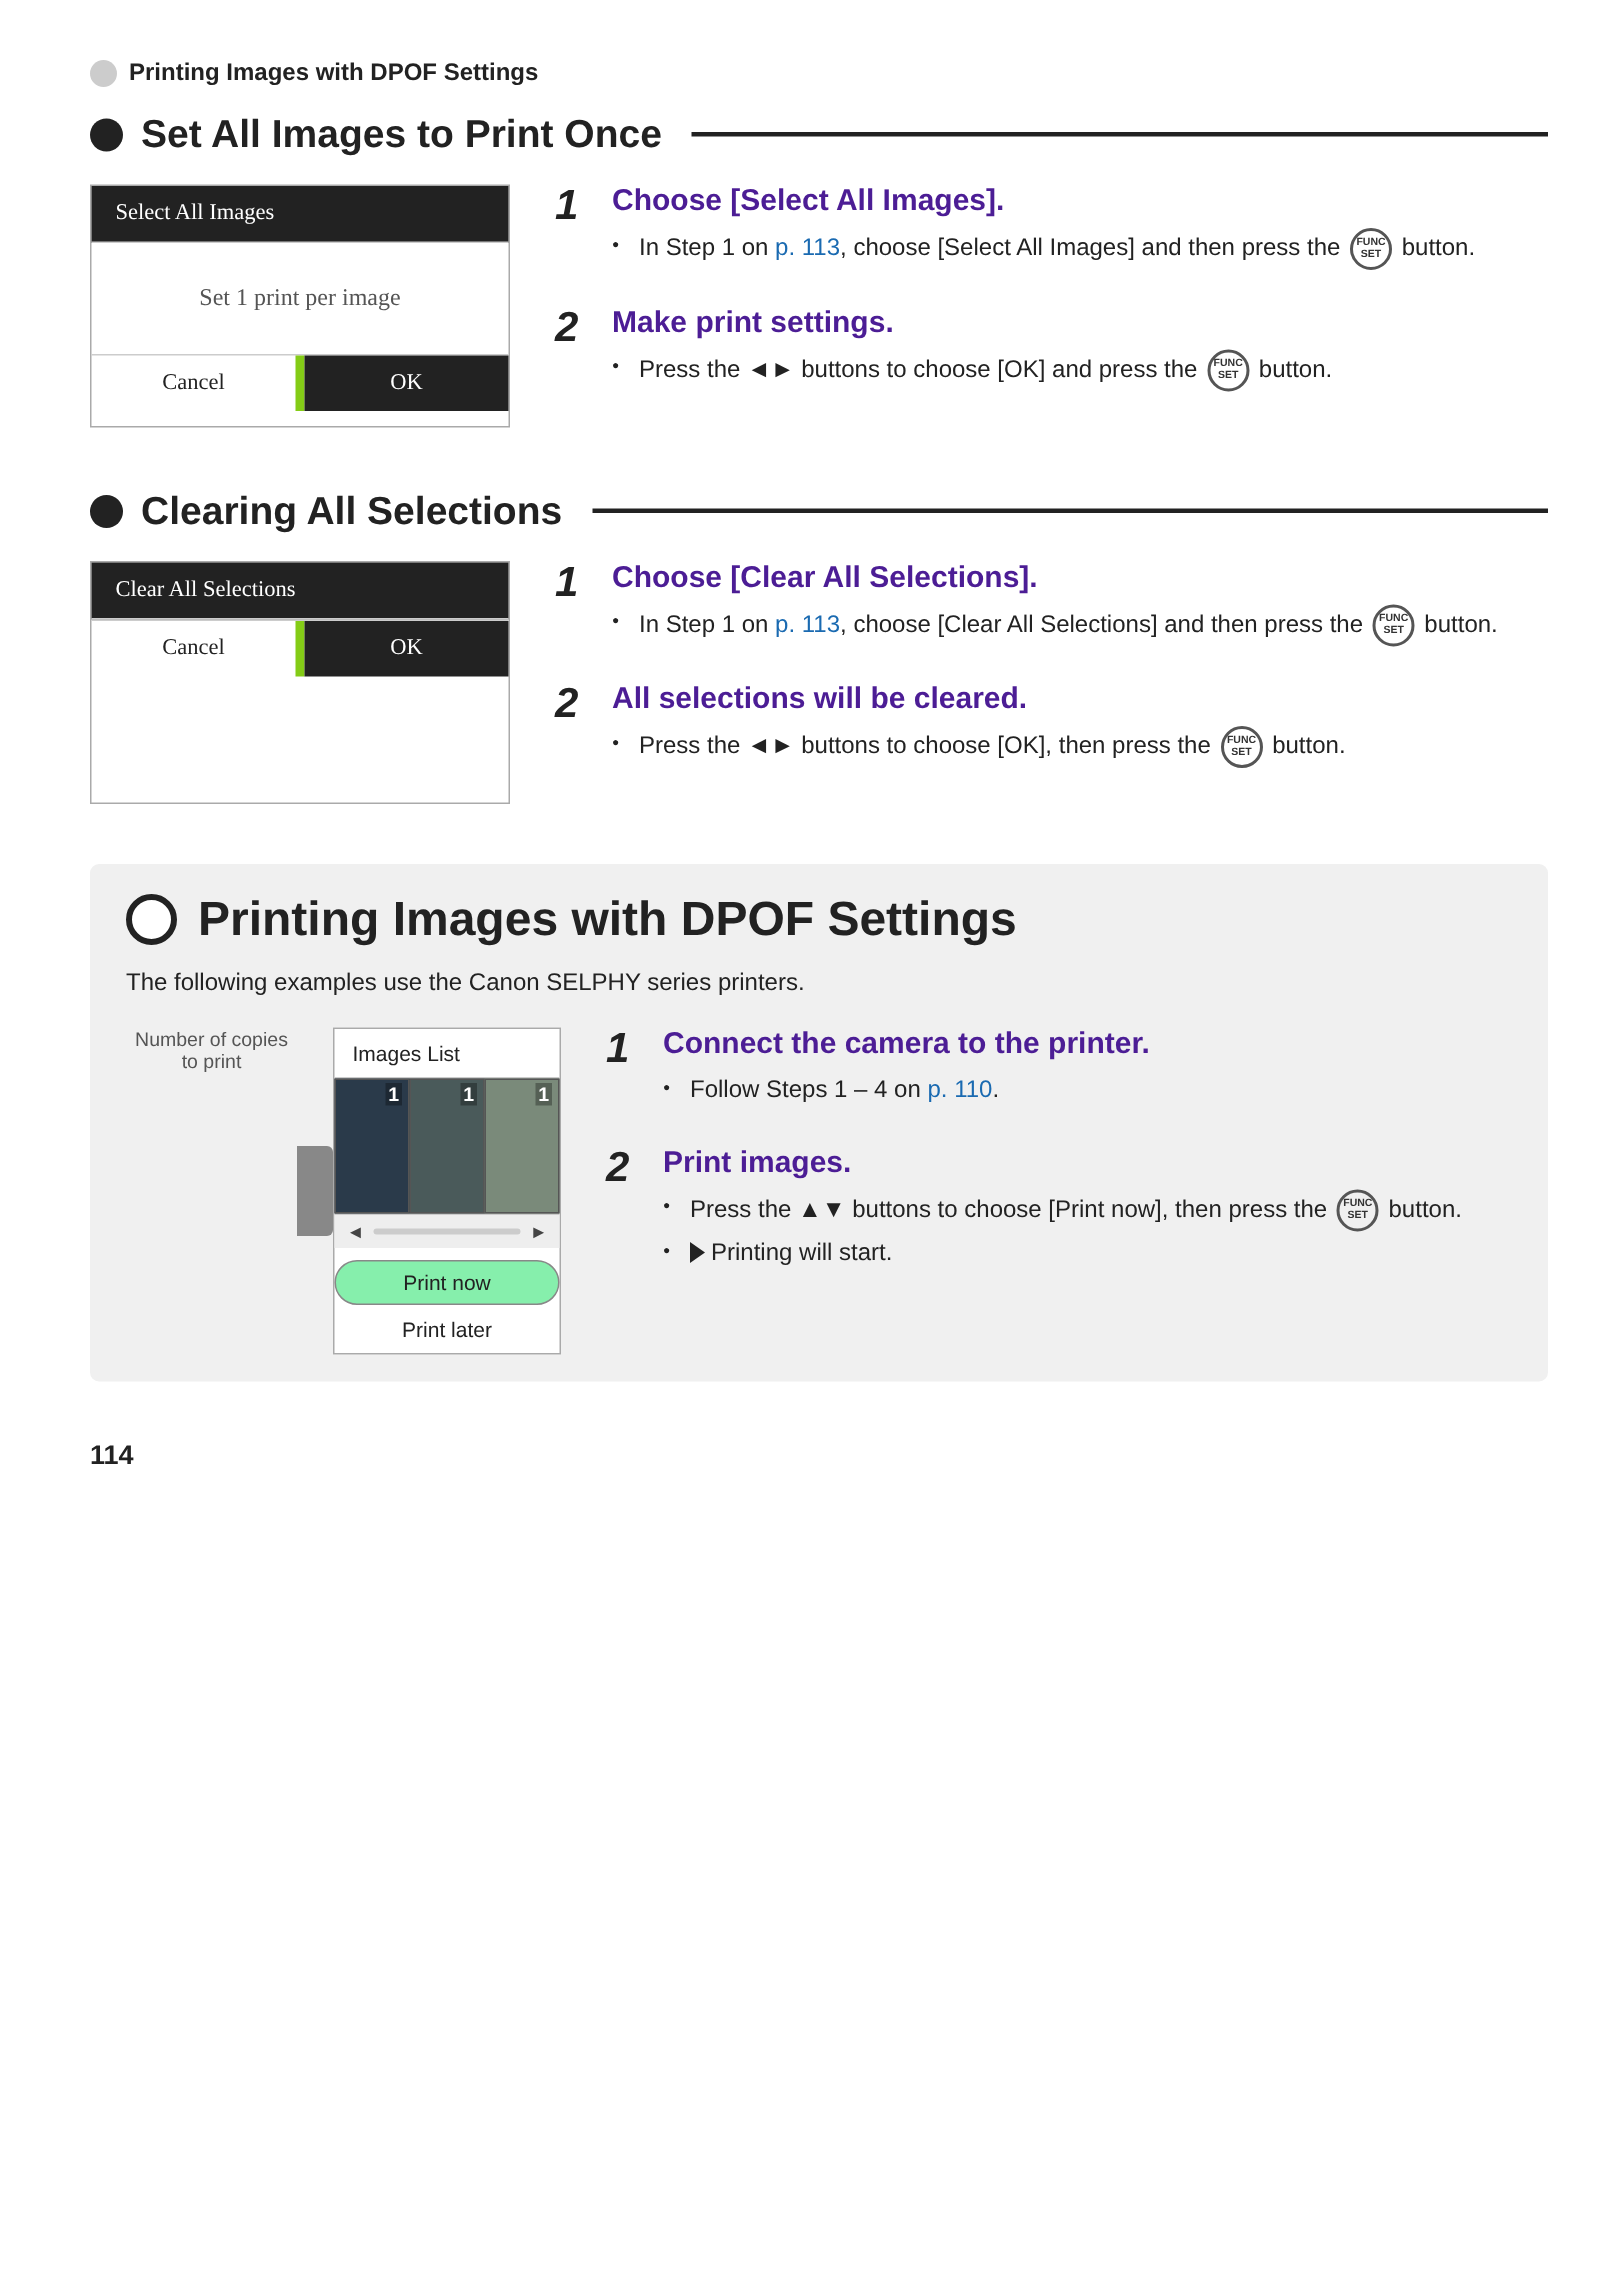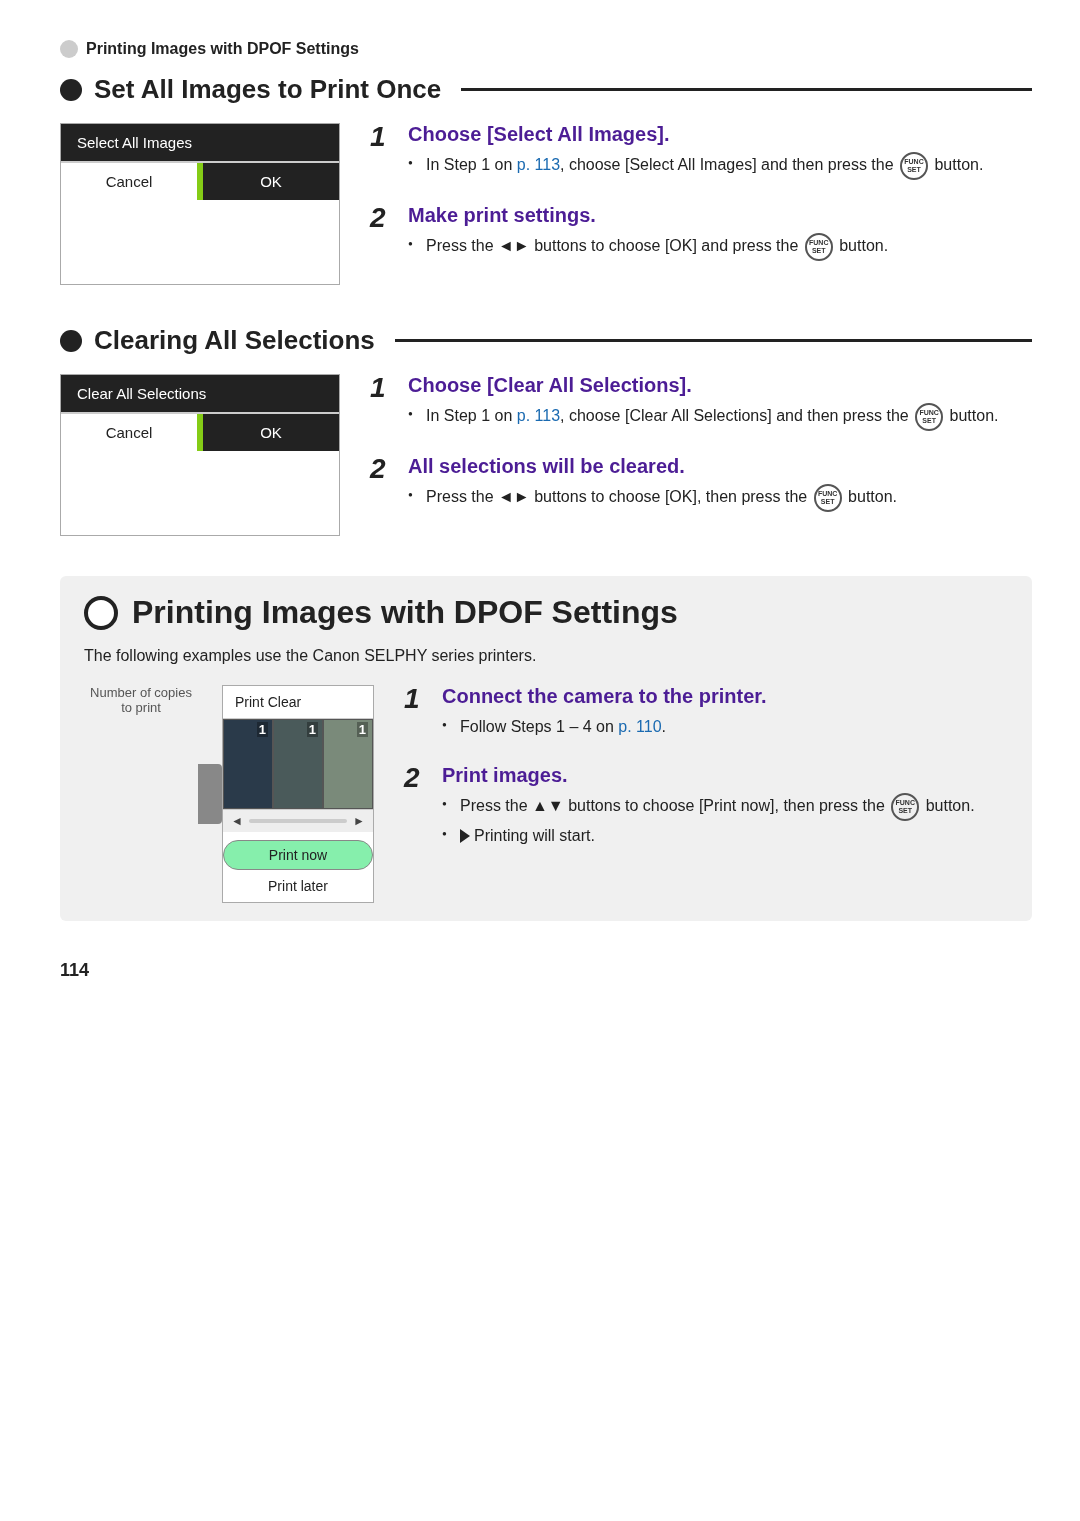--- a/index.html
+++ b/index.html
@@ -71,20 +71,21 @@
       margin-bottom: 40px;
     }
 
     
     .camera-screen {
       width: 280px;
       min-width: 280px;
       border: 1.5px solid #aaa;
       background: #fff;
       flex-shrink: 0;
+      font-family: Liberation Serif, serif;
     }
     .camera-screen-row {
       padding: 10px 16px;
       font-size: 15px;
       color: #222;
       border-bottom: 1px solid #ccc;
     }
     .camera-screen-row.selected {
       background: #222;
       color: #fff;
@@ -358,20 +359,21 @@
   <div class="section-header">
     <div class="bullet-filled"></div>
     <span class="section-title">Set All Images to Print Once</span>
     <div class="section-line"></div>
   </div>
 
   <div class="section-body">
 
     <div class="camera-screen">
       <div class="camera-screen-row selected">Select All Images</div>
+      <div class="camera-screen-center">Set 1 print per image</div>
       <div class="camera-screen-buttons">
         <div class="camera-screen-btn">Cancel</div>
         <div class="camera-screen-btn active">OK</div>
       </div>
     </div>
 
     <div class="instructions">
       <div class="step">
         <div class="step-num">1</div>
         <div class="step-content">
@@ -460,21 +462,21 @@
     <p style="font-size:16px; margin-bottom:20px;">The following examples use the Canon SELPHY series printers.</p>
 
     <div class="big-section-body">
 
       <div class="print-screen-wrapper">
         <div style="font-size:13px; color:#555; margin-bottom:6px; text-align:center;">Number of copies to print</div>
         <div style="position:relative;">
 
           <div class="sidebar-tab"></div>
           <div class="print-screen" style="margin-left:24px;">
-            <div class="print-screen-title-bar">Print Clear</div>
+            <div class="print-screen-title-bar">Images List</div>
             <div class="print-thumbnails">
               <div class="thumb thumb-dark">
                 <span class="thumb-copies-num">1</span>
               </div>
               <div class="thumb thumb-medium">
                 <span class="thumb-copies-num">1</span>
               </div>
               <div class="thumb thumb-light">
                 <span class="thumb-copies-num">1</span>
               </div>

